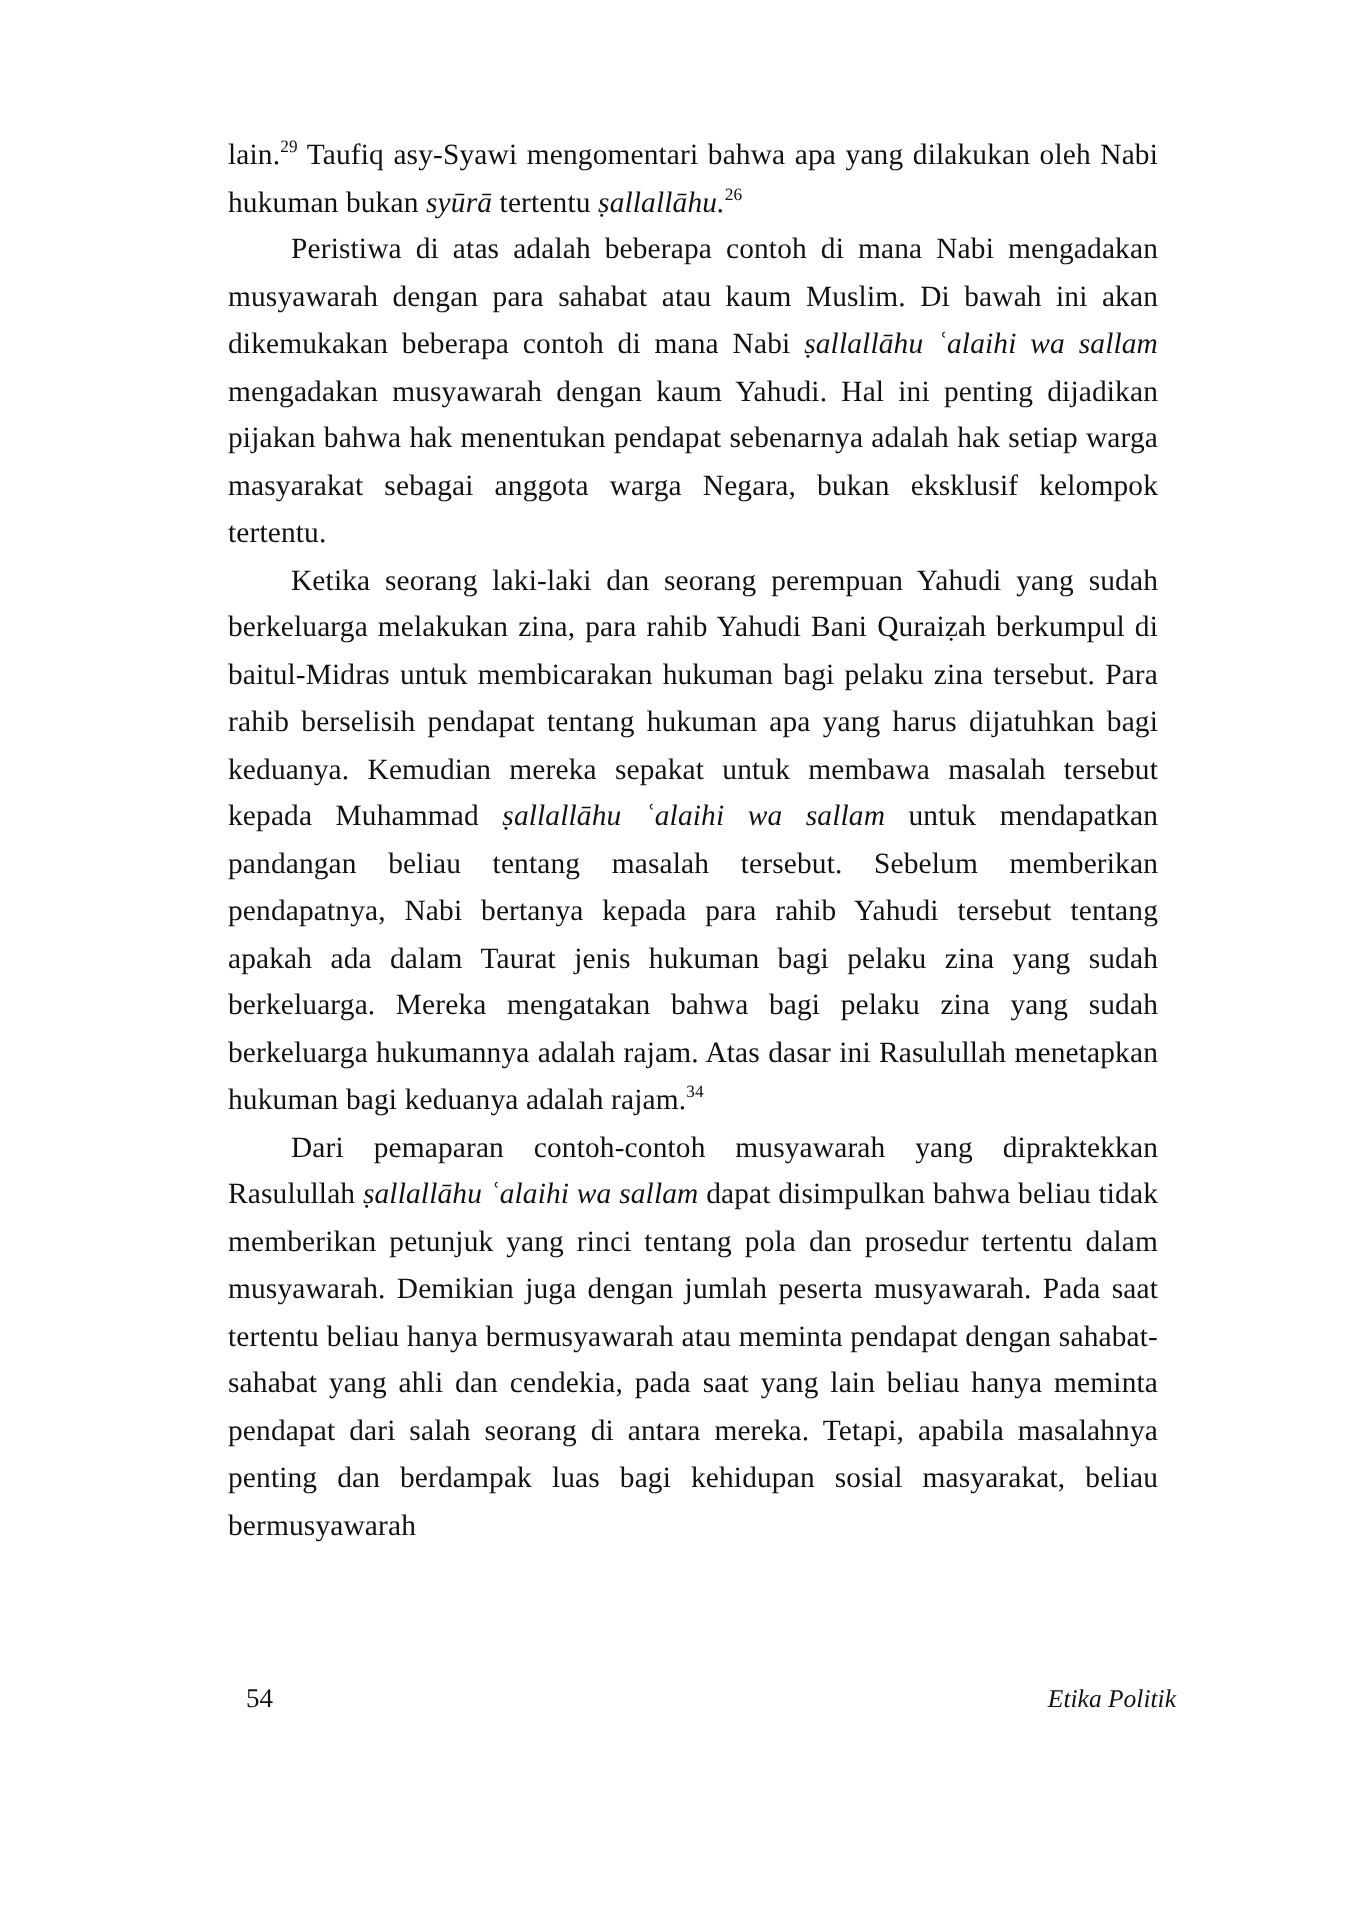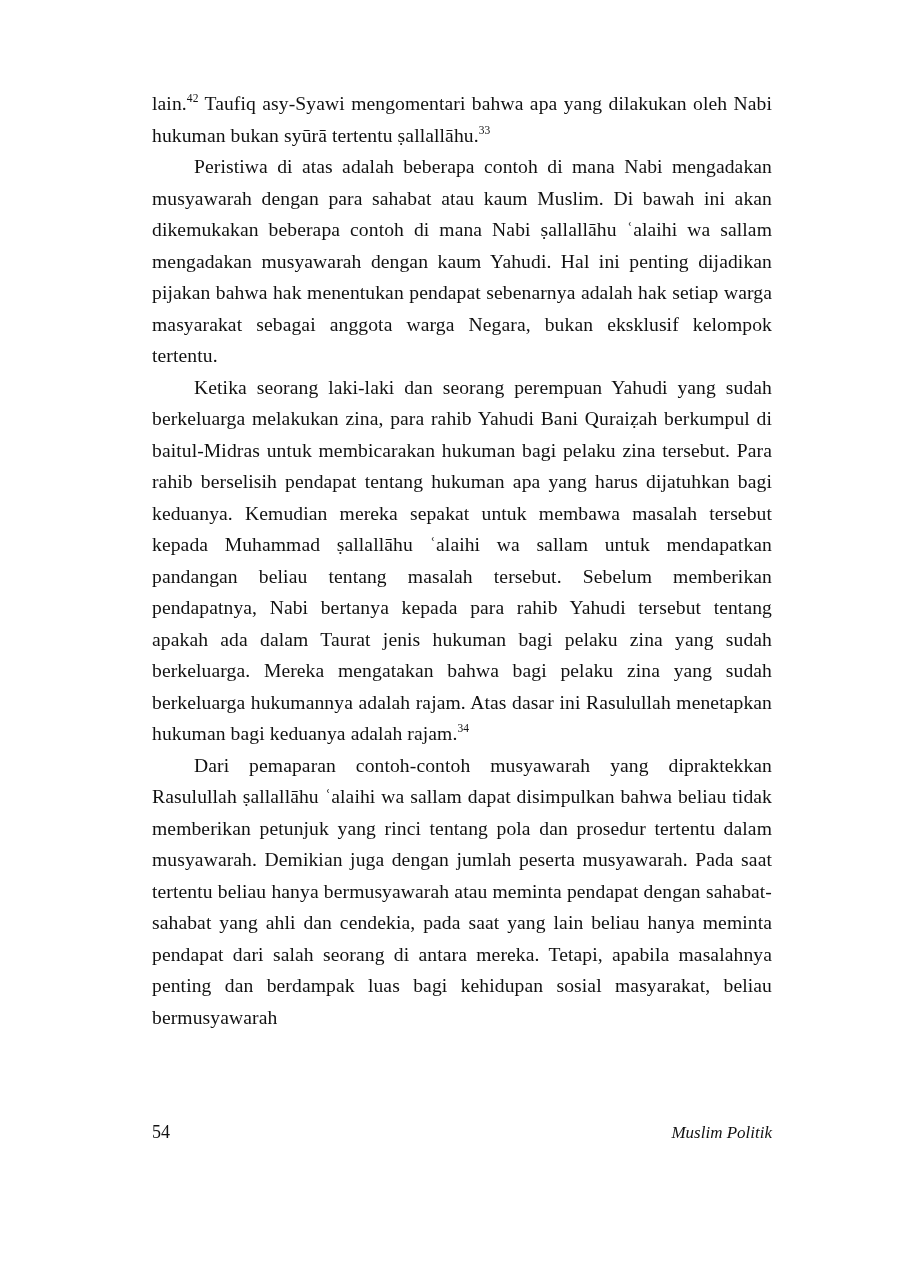--- a/index.html
+++ b/index.html
@@ -30,29 +30,30 @@
     text-align: justify;
     text-justify: inter-word;
     font-size: 19.6px;
     line-height: 31.5px;
     letter-spacing: 0.1px;
   }
   p.indent {
     text-indent: 42px;
   }
   .ital {
+    font-style: italic;
   }
   sup {
     font-size: 11.5px;
     vertical-align: super;
     line-height: 0;
   }
   .footer {
     position: absolute;
-    left: 152px;
+    left: 164px;
     top: 1122px;
     width: 620px;
     display: flex;
     justify-content: space-between;
     align-items: flex-end;
     gap: 44px;
   }
   .folio {
     font-size: 18px;
     font-family: "Liberation Serif", serif;
@@ -62,24 +63,24 @@
     font-style: italic;
     font-family: "Liberation Serif", serif;
   }
 </style>
 </head>
 <body>
 
 <div class="page">
 
   <div class="content" id="content">
-      <p class="body-par"><span>lain.</span><sup>42</sup><span> Taufiq asy-Syawi mengomentari bahwa apa yang dilakukan oleh Nabi hukuman bukan </span><span class="ital">syūrā</span><span> tertentu </span><span class="ital">ṣallallāhu.</span><sup>33</sup></p>
+      <p class="body-par"><span>lain.</span><sup>29</sup><span> Taufiq asy-Syawi mengomentari bahwa apa yang dilakukan oleh Nabi hukuman bukan </span><span class="ital">syūrā</span><span> tertentu </span><span class="ital">ṣallallāhu.</span><sup>26</sup></p>
       <p class="body-par indent"><span>Peristiwa di atas adalah beberapa contoh di mana Nabi mengadakan musyawarah dengan para sahabat atau kaum Muslim. Di bawah ini akan dikemukakan beberapa contoh di mana Nabi </span><span class="ital">ṣallallāhu ʿalaihi wa sallam</span><span> mengadakan musyawarah dengan kaum Yahudi. Hal ini penting dijadikan pijakan bahwa hak menentukan pendapat sebenarnya adalah hak setiap warga masyarakat sebagai anggota warga Negara, bukan eksklusif kelompok tertentu.</span></p>
       <p class="body-par indent"><span>Ketika seorang laki-laki dan seorang perempuan Yahudi yang sudah berkeluarga melakukan zina, para rahib Yahudi Bani Quraiẓah berkumpul di baitul-Midras untuk membicarakan hukuman bagi pelaku zina tersebut. Para rahib berselisih pendapat tentang hukuman apa yang harus dijatuhkan bagi keduanya. Kemudian mereka sepakat untuk membawa masalah tersebut kepada Muhammad </span><span class="ital">ṣallallāhu ʿalaihi wa sallam</span><span> untuk mendapatkan pandangan beliau tentang masalah tersebut. Sebelum memberikan pendapatnya, Nabi bertanya kepada para rahib Yahudi tersebut tentang apakah ada dalam Taurat jenis hukuman bagi pelaku zina yang sudah berkeluarga. Mereka mengatakan bahwa bagi pelaku zina yang sudah berkeluarga hukumannya adalah rajam. Atas dasar ini Rasulullah menetapkan hukuman bagi keduanya adalah rajam.</span><sup>34</sup></p>
       <p class="body-par indent"><span>Dari pemaparan contoh-contoh musyawarah yang dipraktekkan Rasulullah </span><span class="ital">ṣallallāhu ʿalaihi wa sallam</span><span> dapat disimpulkan bahwa beliau tidak memberikan petunjuk yang rinci tentang pola dan prosedur tertentu dalam musyawarah. Demikian juga dengan jumlah peserta musyawarah. Pada saat tertentu beliau hanya bermusyawarah atau meminta pendapat dengan sahabat-sahabat yang ahli dan cendekia, pada saat yang lain beliau hanya meminta pendapat dari salah seorang di antara mereka. Tetapi, apabila masalahnya penting dan berdampak luas bagi kehidupan sosial masyarakat, beliau bermusyawarah</span></p>
     </div>
 
   <div class="footer">
     <span class="folio">54</span>
-    <span class="running-head">Muslim Politik</span>
+    <span class="running-head">Etika Politik</span>
   </div>
 
 </div>
 
 </body></html>

